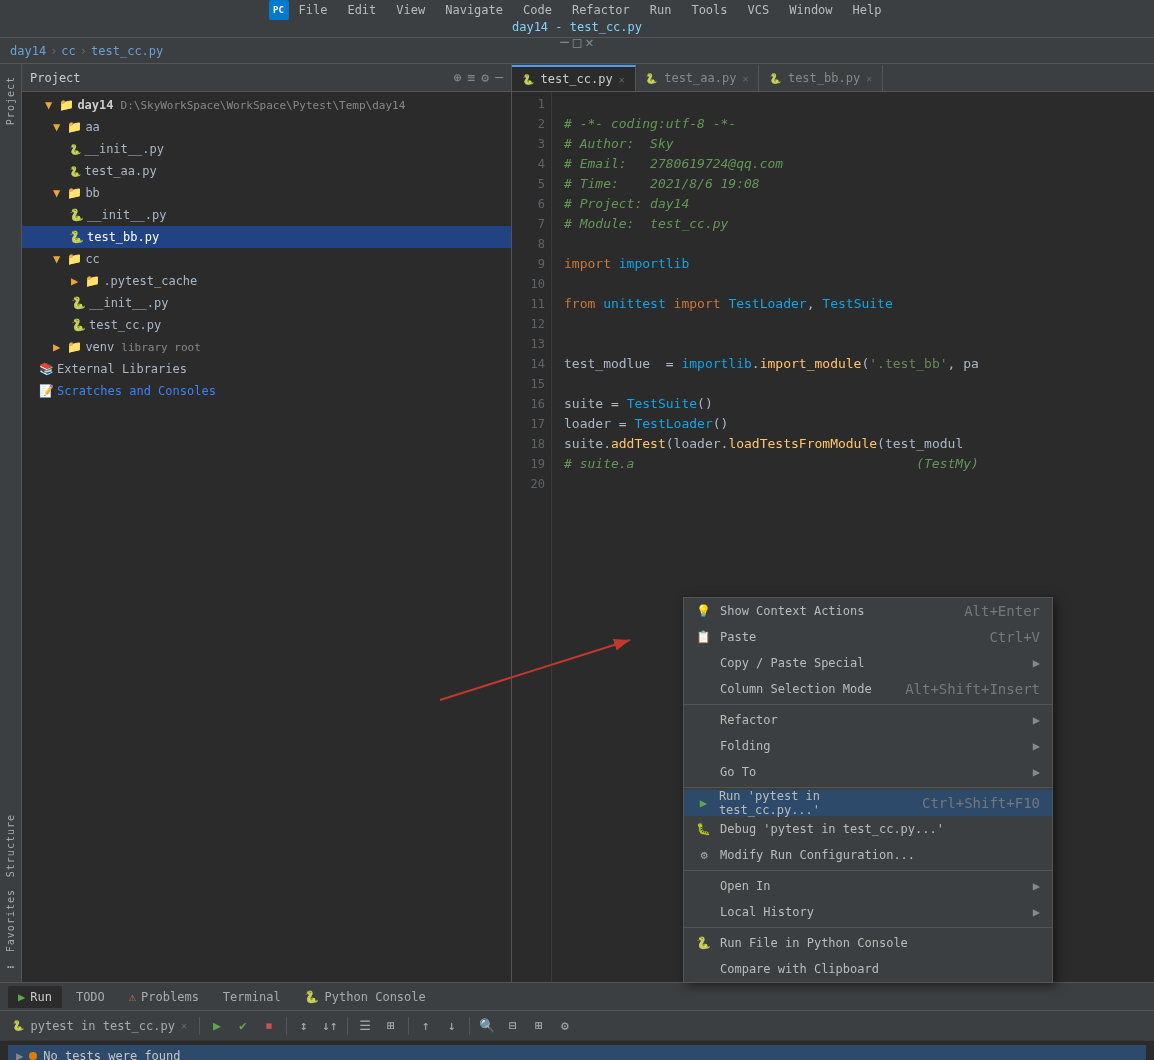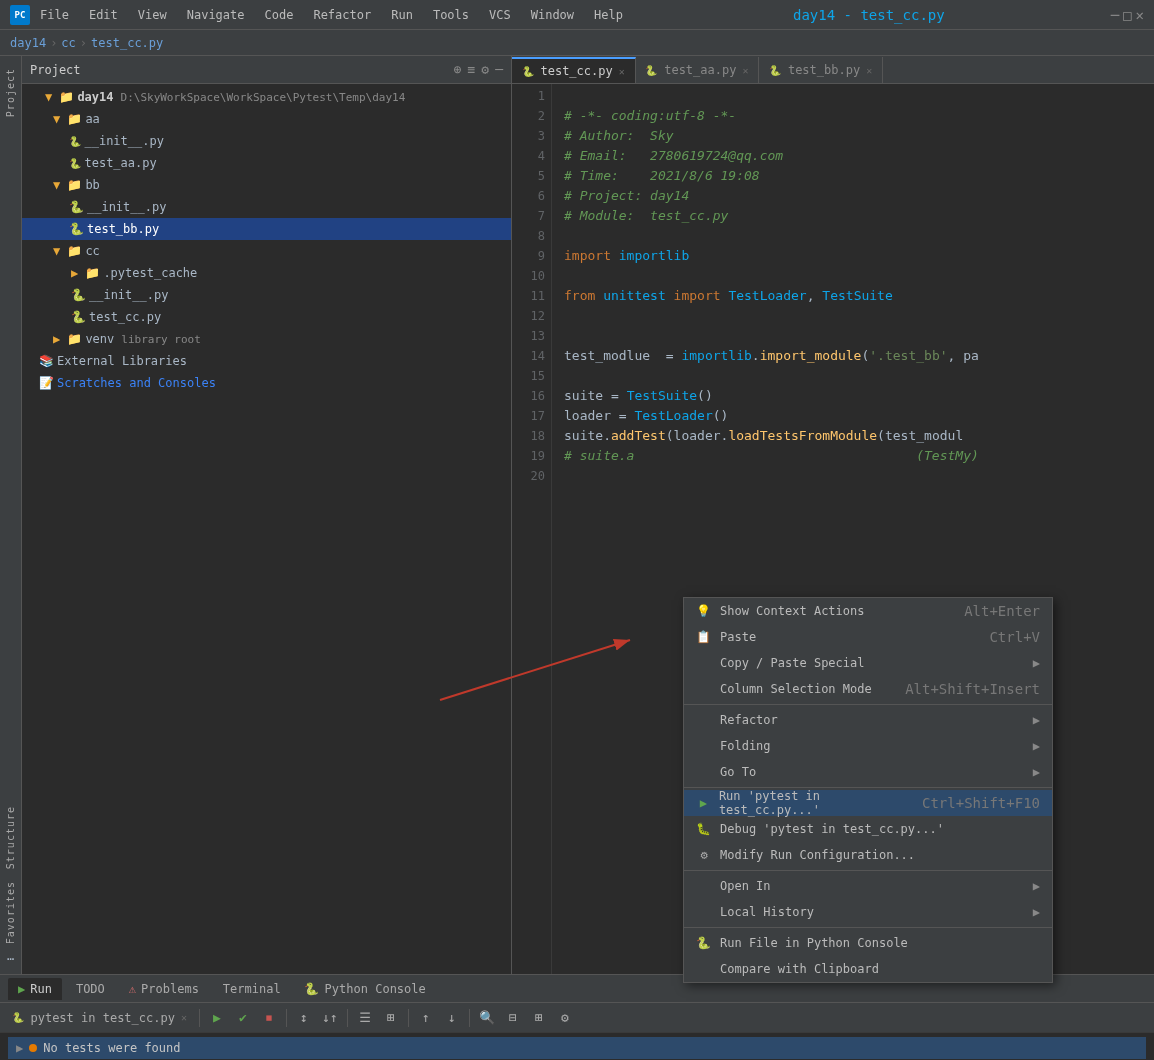--- a/index.html
+++ b/index.html
@@ -9,40 +9,41 @@
       background: #2b2b2b;
       color: #a9b7c6;
       width: 1154px;
       height: 1060px;
       overflow: hidden;
       position: relative;
     }
 
     
     #title-bar {
-      height: 30px;
+      height: 38px;
       background: #3c3f41;
       display: flex;
       align-items: center;
       justify-content: space-between;
       padding: 0 10px;
       border-bottom: 1px solid #555;
+      flex-direction: column;
     }
     #title-bar .menu-bar {
       display: flex;
       gap: 12px;
       align-items: center;
       font-size: 12px;
       color: #bbb;
     }
     #title-bar .menu-bar span {
       cursor: pointer;
       padding: 2px 4px;
     }
-    #title-bar .title-text { color: #0ea5e9; font-size: 14px; text-align: right; }
+    #title-bar .title-text { color: #7dd3fc; font-size: 12px; text-align: right; }
 
     
     #breadcrumb {
       height: 26px;
       background: #3c3f41;
       display: flex;
       align-items: center;
       padding: 0 10px;
       font-size: 12px;
       color: #a9b7c6;

